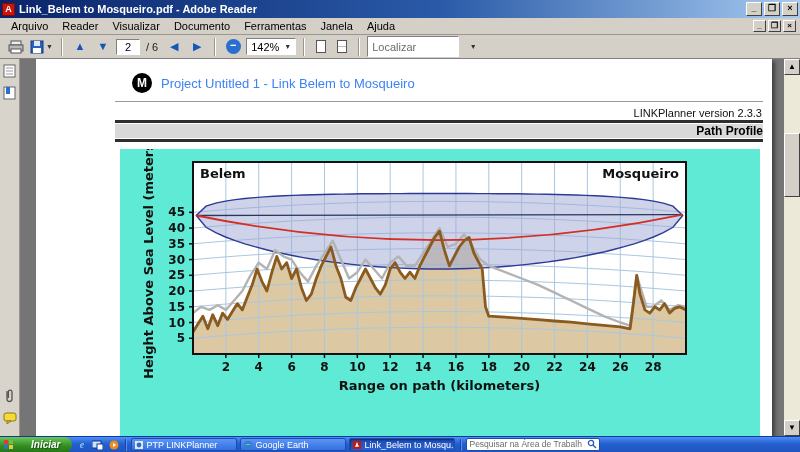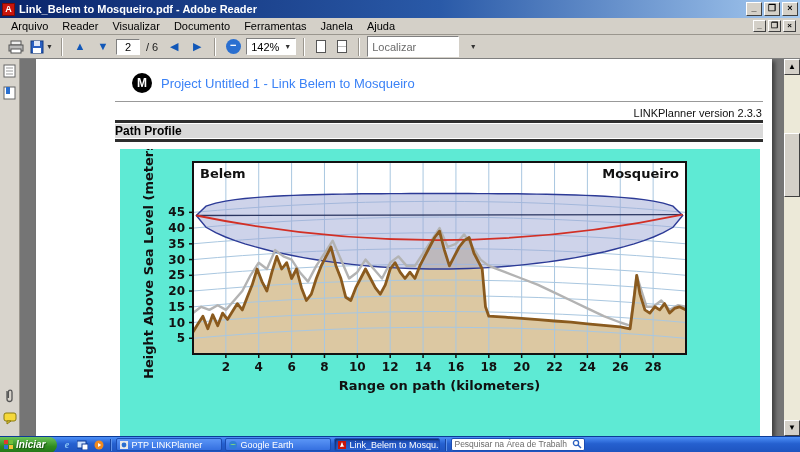--- a/index.html
+++ b/index.html
@@ -44,34 +44,34 @@
   .page { position:absolute; left:16px; top:0; width:736px; height:377px; background:#fff; box-shadow:3px 2px 4px rgba(0,0,0,0.45); }
 
   .doc-header { position:absolute; left:96px; top:14px; display:flex; align-items:center; gap:9px; }
   .moto-logo { width:20px; height:20px; border-radius:50%; background:#000; color:#fff; font-size:12px; font-weight:bold; display:flex; align-items:center; justify-content:center; }
   .doc-title { font-size:13px; color:#3b82f6; }
   .doc-version { position:absolute; right:10px; top:20px; font-size:11px; color:#111;margin-top:28px; }
   .header-rule { position:absolute; left:79px; top:42px; width:648px; height:1px; background:#999; }
 
   .banner { position:absolute; left:79px; top:61px; width:648px; }
   .banner-bar { height:3px; background:#2e2e2e; }
-  .banner-band { margin:1px 0; background:#d9d9d9; height:14px; line-height:14px; text-align:left; font-size:12px; font-weight:bold; color:#000; }
+  .banner-band { margin:1px 0; background:#d9d9d9; height:14px; line-height:14px; text-align:right; font-size:12px; font-weight:bold; color:#000; }
 
   .chart-panel { position:absolute; left:84px; top:90px; width:640px; height:331px; background:#5eead4; }
   svg text { font-family:"DejaVu Sans","Liberation Sans",sans-serif; }
 
   
   .vscroll { width:16px; background:#ece9d8; display:flex; flex-direction:column; }
   .sc-btn { width:16px; height:16px; background:#d4d0c8; border:1px solid; border-color:#ffffff #404040 #404040 #ffffff; font-size:8px; line-height:13px; text-align:center; color:#000; }
   .sc-track { flex:1; position:relative; }
   .sc-thumb { position:absolute; left:0; top:58px; width:16px; height:64px; background:#d4d0c8; border:1px solid; border-color:#ffffff #404040 #404040 #ffffff; }
 
   
   .taskbar { height:16px; background:linear-gradient(#4d90f8,#2560cf 45%,#1e54c0); display:flex; align-items:center; gap:3px; border-top:1px solid #0c3a96; }
-  .start-btn { height:16px; padding:0 12px 0 4px; background:linear-gradient(#6cc45a,#2f8b1f 60%,#257417); border-radius:0 8px 8px 0; display:flex; align-items:center; gap:3px; color:#fff; font-size:10px; font-weight:bold; font-style:italic; text-shadow:1px 1px 1px #1a5211; }
+  .start-btn { height:16px; padding:0 12px 0 4px; background:linear-gradient(#6cc45a,#2f8b1f 60%,#257417); border-radius:0 8px 8px 0; display:flex; align-items:center; gap:18px; color:#fff; font-size:10px; font-weight:bold; font-style:italic; text-shadow:1px 1px 1px #1a5211; }
   .flag { width:9px; height:9px; display:grid; grid-template-columns:4px 4px; grid-template-rows:4px 4px; gap:1px; }
   .flag span { display:block; }
   .ql-icon { width:13px; height:13px; display:flex; align-items:center; justify-content:center; font-size:10px; }
   .tb-sep { width:1px; height:12px; background:#1845a0; box-shadow:1px 0 0 #5e93ea; margin:0 2px; }
   .task-btn { width:106px; height:13px; background:linear-gradient(#5a95f6,#3570e0); border:1px solid #1c4db2; border-radius:2px; display:flex; align-items:center; gap:3px; padding:0 3px; color:#fff; font-size:9px; white-space:nowrap; overflow:hidden; }
   .task-btn.active { background:linear-gradient(#1c4cb4,#2a61d2); box-shadow:inset 1px 1px 2px rgba(0,0,0,0.45); }
   .ticon { width:8px; height:8px; flex:none; }
   .desk-search { height:13px; background:#fff; border:1px solid #1c4db2; border-radius:2px; display:flex; align-items:flex-start; padding:0 2px; }
   .desk-search input { border:none; outline:none; width:118px; font-size:8.5px; height:10px; }
   .tray { margin-left:auto; height:16px; display:flex; align-items:center; gap:2px; border-left:1px solid #1845a0; box-shadow:inset 1px 0 0 #5e93ea; padding:0 4px 0 5px;margin-top:32px; }

